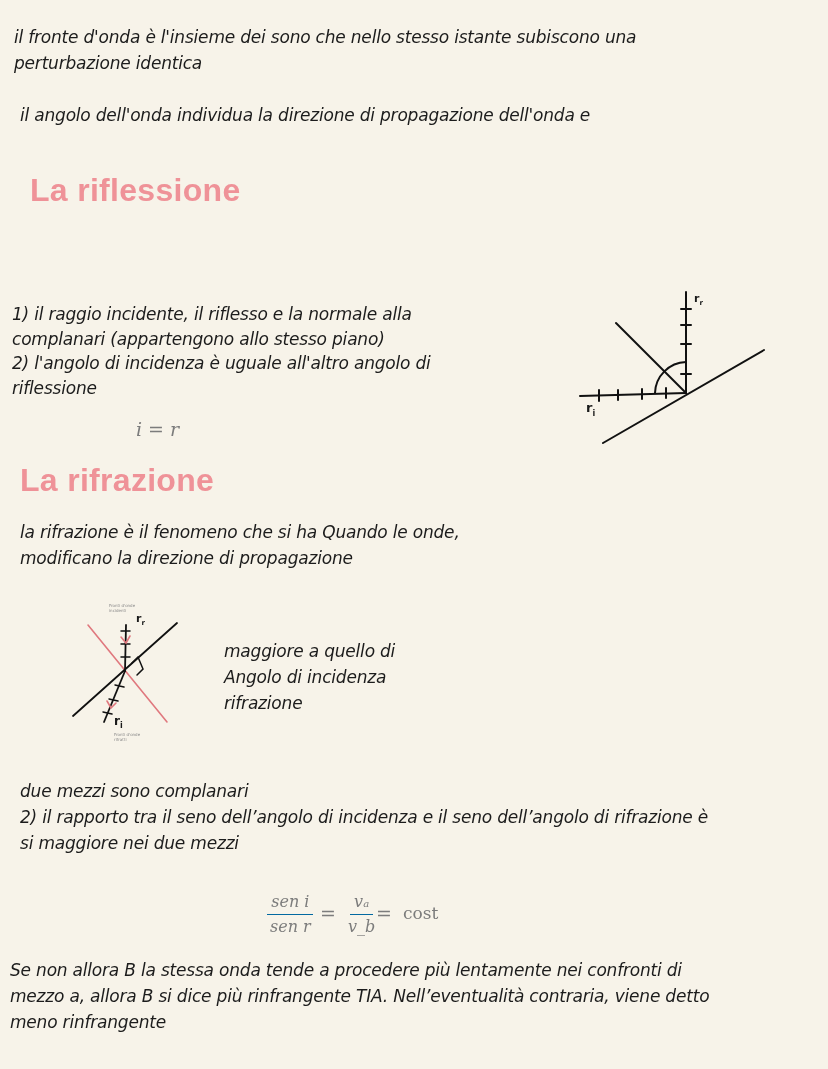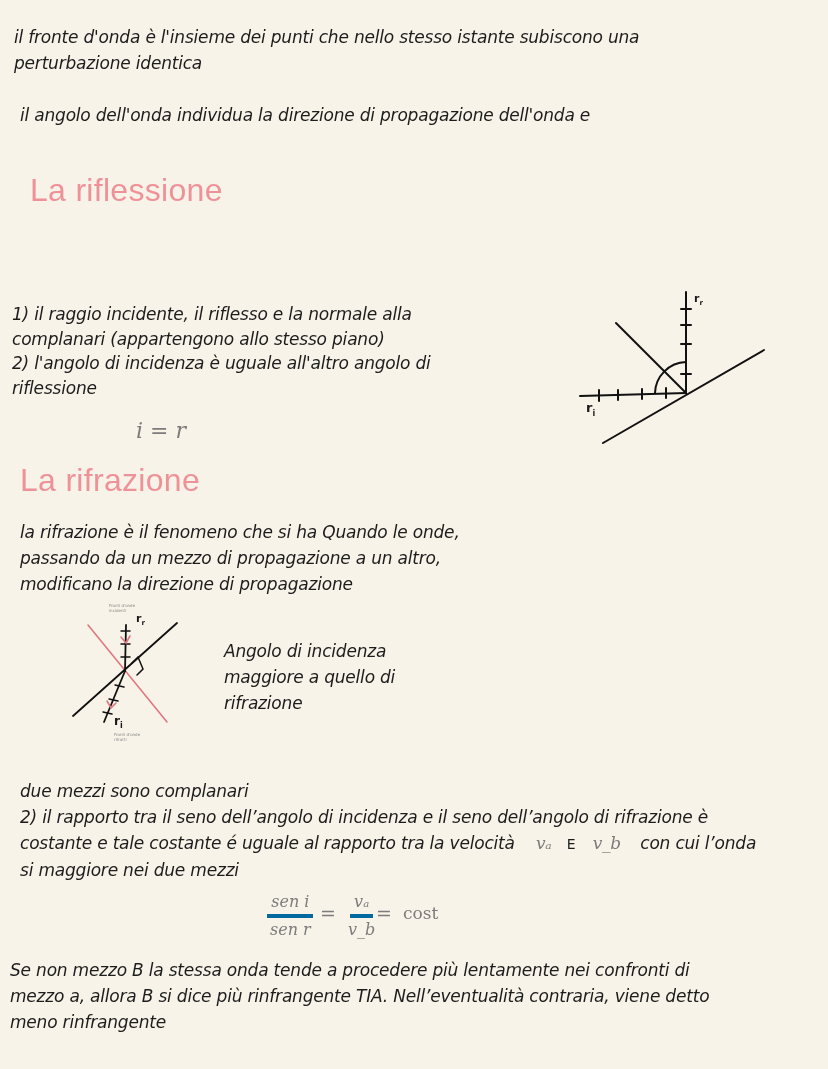--- a/index.html
+++ b/index.html
@@ -19,65 +19,65 @@
       font-size: 17px;
       line-height: 26px;
       letter-spacing: -0.2px;
       white-space: nowrap;
       color: #1c1c1c;
     }
     .hw .line { display: block; }
     .heading {
       position: absolute;
       font-family: "Liberation Sans", sans-serif;
-      font-weight: normal;
+      font-weight: bold;
       font-size: 32px;
       color: #ef9298;
       letter-spacing: 0.3px;
     }
     .math {
       position: absolute;
       font-family: "DejaVu Serif", serif;
       font-style: italic;
       color: #7c7c7c;
-      font-size: 22px;
+      font-size: 19px;
     }
     .frac {
       position: absolute;
       display: inline-flex;
       flex-direction: column;
       align-items: center;
       font-family: "DejaVu Serif", serif;
       font-style: italic;
       color: #7c7c7c;
       font-size: 16px;
       line-height: 20px;
     }
-    .frac .num { padding: 0 4px 2px; border-bottom: 4px solid #0369a1; }
+    .frac .num { padding: 0 4px 2px; border-bottom: 1px solid #0369a1; }
     .frac .den { padding: 2px 4px 0; }
     .eq {
       position: absolute;
       font-family: "DejaVu Serif", serif;
       color: #7c7c7c;
       font-size: 19px;
     }
     .tiny {
       position: absolute;
       font-family: "DejaVu Sans", sans-serif;
       font-size: 4px;
       line-height: 5px;
       color: #888;
     }
     svg { position: absolute; overflow: visible; }
   </style>
 </head>
 <body>
 
 <div class="hw" style="left:14px; top:24px;">
-  <span class="line">il fronte d'onda è l'insieme dei punti che nello stesso istante subiscono una</span>
+  <span class="line">il fronte d'onda è l'insieme dei sono che nello stesso istante subiscono una</span>
   <span class="line">perturbazione identica</span>
 </div>
 
 <div class="hw" style="left:20px; top:102px;">
   <span class="line">il angolo dell'onda individua la direzione di propagazione dell'onda e</span>
 </div>
 
 <div class="heading" style="left:30px; top:172px;">La riflessione</div>
 
 <div class="hw" style="left:10px; top:224px;">
@@ -115,21 +115,20 @@
     <line x1="106" y1="108" x2="106" y2="118"></line>
   </g>
 </svg>
 <div style="position:absolute; left:694px; top:292px; font-family:'DejaVu Sans',sans-serif; font-weight:bold; font-size:11px;">r<sub style="font-size:7px;">r</sub></div>
 <div style="position:absolute; left:586px; top:400px; font-family:'DejaVu Sans',sans-serif; font-weight:bold; font-size:13px;">r<sub style="font-size:8px;">i</sub></div>
 
 <div class="heading" style="left:20px; top:462px;text-align:right;">La rifrazione</div>
 
 <div class="hw" style="left:20px; top:519px;">
   <span class="line">la rifrazione è il fenomeno che si ha Quando le onde,</span>
-  <span class="line">passando da un mezzo di propagazione a un altro,</span>
   <span class="line">modificano la direzione di propagazione</span>
 </div>
 
 <svg width="150" height="150" style="left:60px; top:595px;" viewBox="0 0 150 150">
   <g fill="none" stroke-linecap="round">
 
     <line x1="28" y1="30" x2="107" y2="127" stroke="#e0787e" stroke-width="1.6"></line>
 
     <line x1="13" y1="121" x2="117" y2="28" stroke="#111" stroke-width="1.8"></line>
 
@@ -157,47 +156,40 @@
   <span style="display:block;">incidenti</span>
 </div>
 <div class="tiny" style="left:114px; top:732px;">
   <span style="display:block;">Fronti d'onde</span>
   <span style="display:block;">rifratti</span>
 </div>
 <div style="position:absolute; left:136px; top:612px; font-family:'DejaVu Sans',sans-serif; font-weight:bold; font-size:11px;">r<sub style="font-size:7px;">r</sub></div>
 <div style="position:absolute; left:114px; top:714px; font-family:'DejaVu Sans',sans-serif; font-weight:bold; font-size:12px;">r<sub style="font-size:8px;">i</sub></div>
 
 <div class="hw" style="left:224px; top:638px;">
+  <span class="line">maggiore a quello di</span>
   <span class="line">Angolo di incidenza</span>
-  <span class="line">maggiore a quello di</span>
   <span class="line">rifrazione</span>
 </div>
 
 <div class="hw" style="left:20px; top:778px;">
   <span class="line">due mezzi sono complanari</span>
   <span class="line">2) il rapporto tra il seno dell’angolo di incidenza e il seno dell’angolo di rifrazione è</span>
-  <span class="line">
-    <span>costante e tale costante é uguale al rapporto tra la velocità</span>
-    <span style="font-family:'DejaVu Serif',serif; color:#7c7c7c; margin:0 10px 0 16px;">vₐ</span>
-    <span style="font-style:normal; font-size:14px;">E</span>
-    <span style="font-family:'DejaVu Serif',serif; color:#7c7c7c; margin:0 14px 0 12px;">v_b</span>
-    <span>con cui l’onda</span>
-  </span>
   <span class="line">si maggiore nei due mezzi</span>
 </div>
 
 <div class="frac" style="left:266px; top:892px;">
   <span class="num">sen i</span>
   <span class="den">sen r</span>
 </div>
 <div class="eq" style="left:320px; top:902px;">=</div>
 <div class="frac" style="left:344px; top:892px;">
   <span class="num">vₐ</span>
   <span class="den">v_b</span>
 </div>
 <div class="eq" style="left:376px; top:902px;">=</div>
 <div class="eq" style="left:403px; top:903px; font-size:17px;">cost</div>
 
 <div class="hw" style="left:10px; top:957px;">
-  <span class="line">Se non mezzo B la stessa onda tende a procedere più lentamente nei confronti di</span>
+  <span class="line">Se non allora B la stessa onda tende a procedere più lentamente nei confronti di</span>
   <span class="line">mezzo a, allora B si dice più rinfrangente TIA. Nell’eventualità contraria, viene detto</span>
   <span class="line">meno rinfrangente</span>
 </div>
 
 </body></html>

